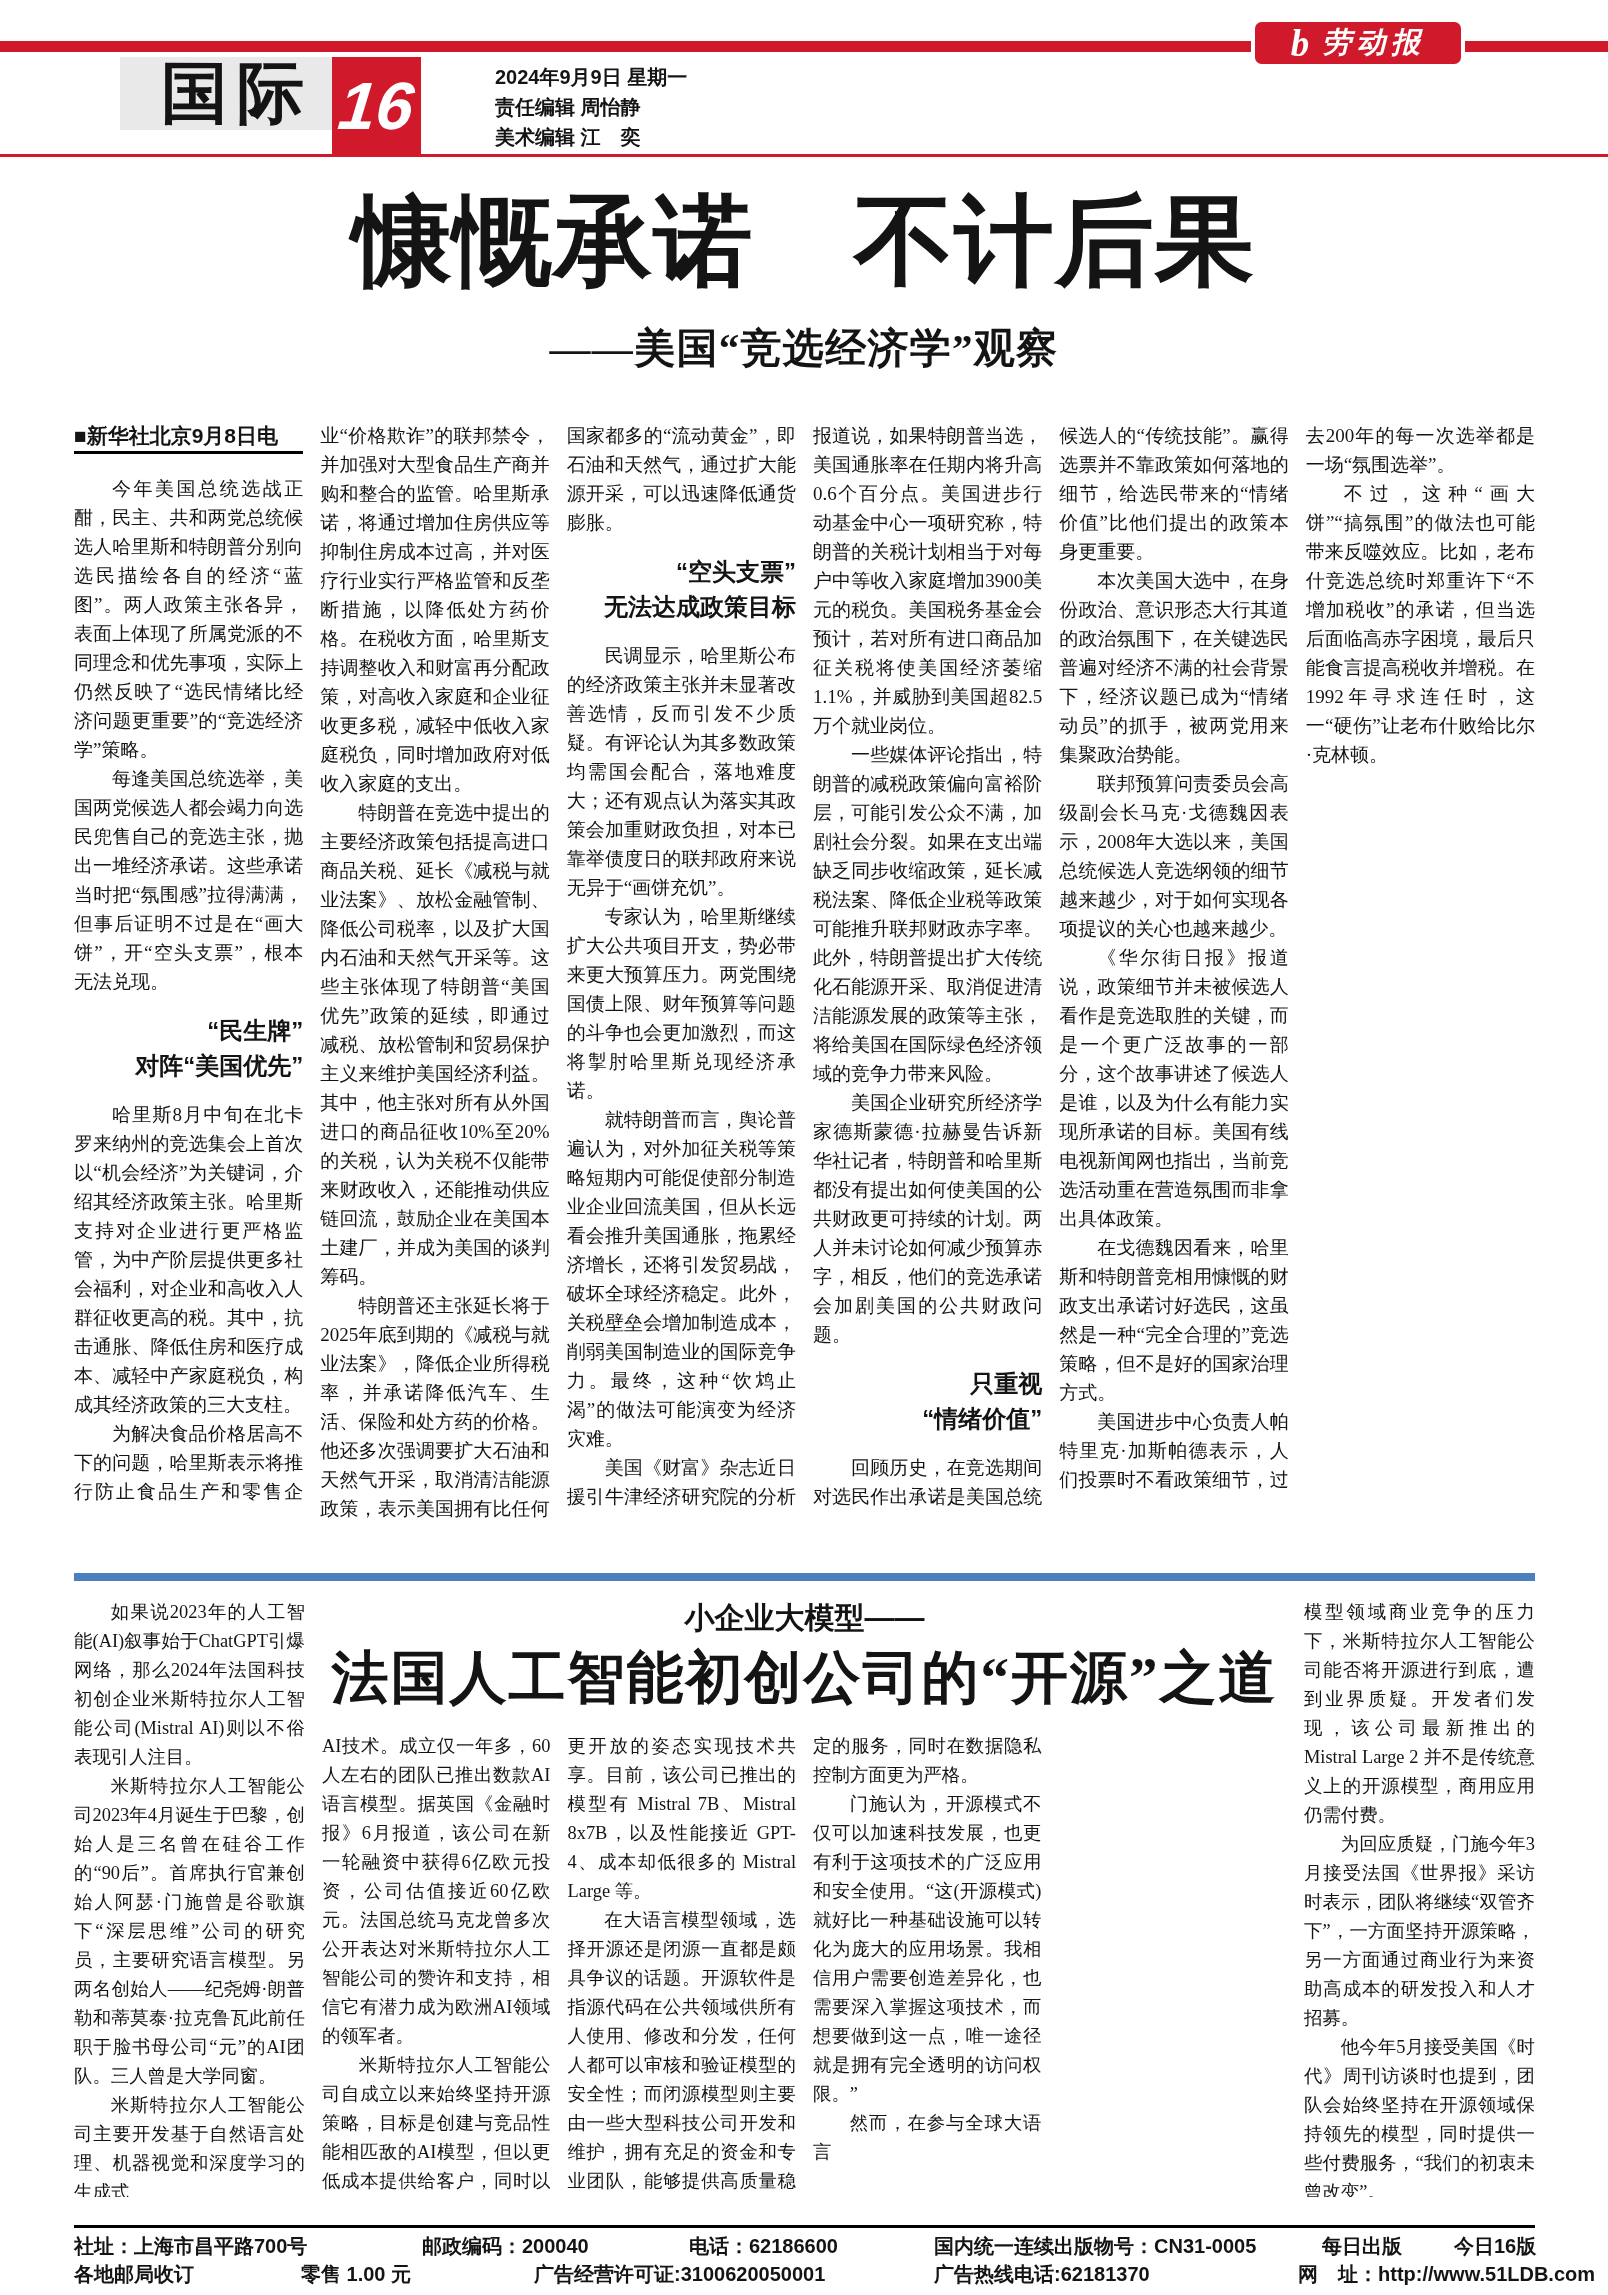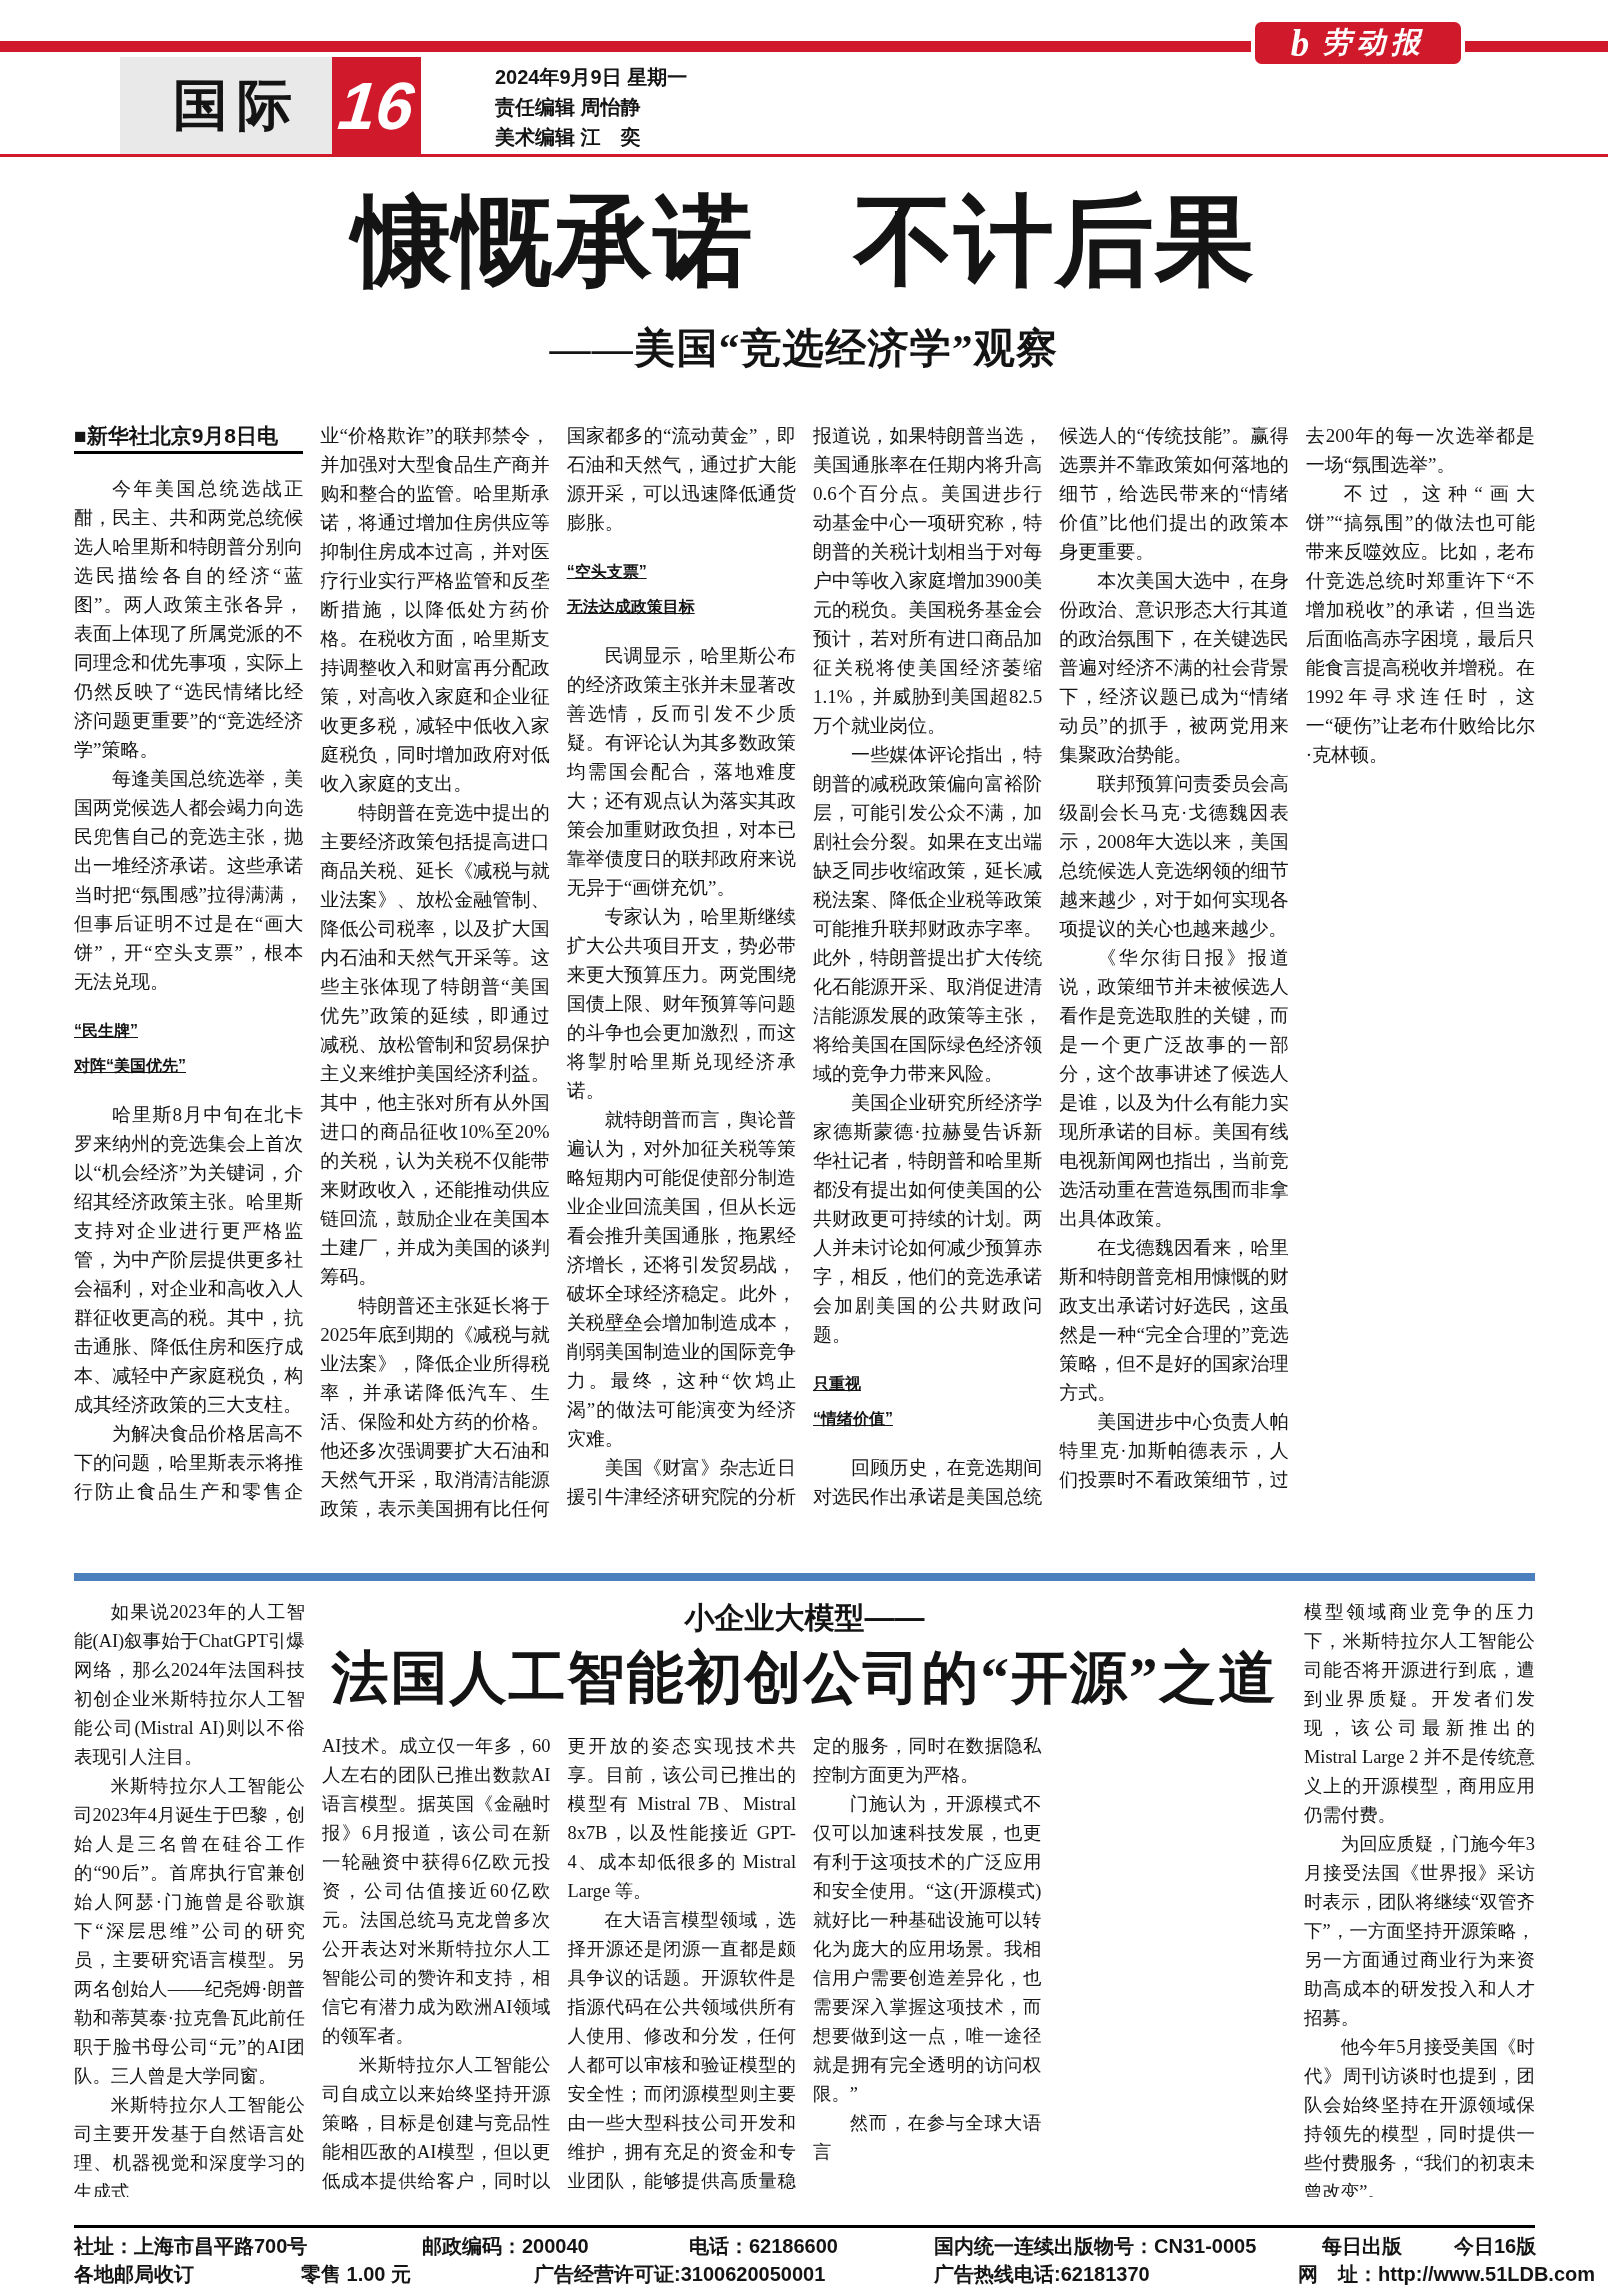--- a/index.html
+++ b/index.html
@@ -6,22 +6,22 @@
   .page{position:relative;width:1608px;height:2295px;background:#ffffff;overflow:hidden;
         font-family:"Liberation Serif","DejaVu Serif",serif;color:#141414;}
   
   .topbar{position:absolute;left:0;top:41px;width:1608px;height:11.2px;background:#d01a2c;}
   .logo{position:absolute;left:1251px;top:18.4px;width:214px;height:50px;background:#d01a2c;
         border:4.6px solid #ffffff;border-radius:10.5px;box-sizing:border-box;
         display:flex;align-items:center;justify-content:center;gap:13px;z-index:3;}
   .logo-b{color:#fff;font-size:37px;font-weight:900;font-style:italic;font-family:"Liberation Serif",serif;}
   .logo-name{color:#fff;font-size:29px;font-weight:700;font-style:italic;letter-spacing:5.3px;
         font-family:"Liberation Serif",serif;}
-  .section-box{position:absolute;left:120px;top:57px;width:212px;height:97px;background:#e9e9e9;
-        display:flex;align-items:center;justify-content:center;font-size:55px;font-weight:900;
+  .section-box{position:absolute;left:120px;top:57px;width:212px;height:73px;background:#e9e9e9;
+        display:flex;align-items:center;justify-content:center;font-size:67px;font-weight:900;
         letter-spacing:9.2px;padding-left:22px;box-sizing:border-box;}
   .pagenum-box{position:absolute;left:332px;top:57px;width:89px;height:97px;background:#d01a2c;
         display:flex;align-items:center;justify-content:center;}
   .pagenum-box span{color:#fff;font-size:67px;font-weight:900;font-style:italic;
         font-family:"Liberation Sans",sans-serif;transform:skewX(-6deg);}
   .meta{position:absolute;left:495px;top:62px;font-family:"Liberation Sans","DejaVu Sans",sans-serif;
         font-weight:700;font-size:20px;line-height:30px;}
   .red-rule{position:absolute;left:0;top:154px;width:1608px;height:2.6px;background:#d01a2c;}
   
   .headline{position:absolute;left:0;top:183px;width:1608px;text-align:center;
@@ -30,21 +30,21 @@
         font-size:41px;font-weight:800;letter-spacing:1.3px;}
   
   .main-body{position:absolute;left:74px;top:421px;width:1461px;height:1103px;
         column-count:6;column-gap:17px;column-fill:auto;overflow:hidden;
         font-size:19px;line-height:29px;text-align:justify;}
   .byline{font-family:"Liberation Sans","DejaVu Sans",sans-serif;font-weight:700;font-size:21px;
         border-bottom:3.3px solid #000;padding-bottom:1px;margin:0 0 20px 0;}
   .para{margin:0;text-indent:2em;}
   .para.cont{text-indent:0;}
   .subhead{font-family:"Liberation Sans","DejaVu Sans",sans-serif;font-weight:900;
-        font-size:16px;line-height:35px;text-align:left;margin:17px 0;white-space:pre-line;text-decoration:underline;}
+        font-size:24px;line-height:35px;text-align:right;margin:17px 0;white-space:pre-line;}
   
   .blue-bar{position:absolute;left:74px;top:1573px;width:1461px;height:8px;background:#4c7fbe;}
   
   .bottom{position:absolute;left:74px;top:1598px;width:1461px;height:599px;
         display:flex;gap:17px;overflow:hidden;font-size:18.4px;line-height:29px;text-align:justify;justify-content:flex-end;}
   .b-left{width:231px;flex:0 0 auto;overflow:hidden;}
   .b-mid{flex:1 1 auto;display:flex;flex-direction:column;overflow:hidden;}
   .b-title{text-align:center;padding-top:5.3px;}
   .kicker{font-family:"Liberation Sans","DejaVu Sans",sans-serif;font-weight:700;font-size:30px;
         margin-bottom:14.5px;}

